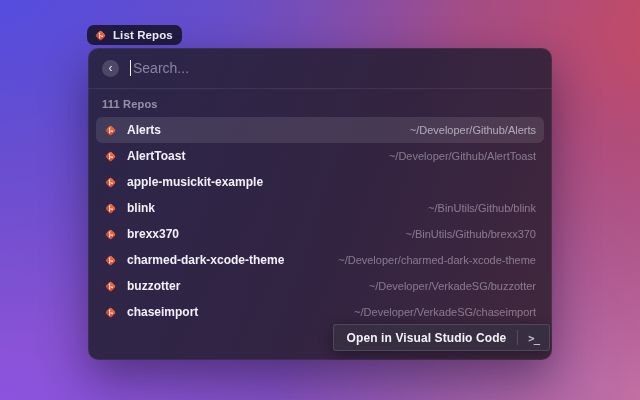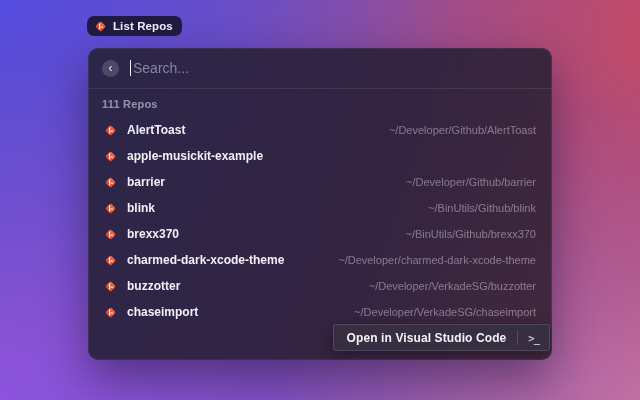--- a/index.html
+++ b/index.html
@@ -10,21 +10,21 @@
     background-color: #7b4fb0;
     background-image:
       radial-gradient(900px 700px at -5% -10%, #4f4ce6 0%, rgba(79,76,230,0) 55%),
       radial-gradient(820px 620px at 108% 8%, #c94a60 0%, rgba(201,74,96,0) 58%),
       radial-gradient(720px 540px at 112% 108%, #d4779f 0%, rgba(212,119,159,0) 62%),
       radial-gradient(820px 620px at -6% 112%, #8f54e6 0%, rgba(143,84,230,0) 62%);
   }
 
   
   .crumb {
-    position: absolute; left: 87px; top: 16px; height: 20px;
+    position: absolute; left: 87px; top: 25px; height: 20px;
     display: flex; align-items: center; gap: 6px;
     background: rgba(24,21,46,0.88);
     border-radius: 7px; padding: 0 9px 0 7px;
   }
   .crumb-label { color: #f2f1f7; font-size: 11.5px; font-weight: 700; letter-spacing: .1px; }
 
   
   .git-icon { display: inline-flex; width: 13px; height: 13px; flex: 0 0 13px; }
   .git-icon svg { width: 100%; height: 100%; }
 
@@ -126,20 +126,33 @@
       <span class="caret"></span>
       <input class="search-input" type="text" placeholder="Search..." style="">
     </div>
   </div>
 
   <div class="divider"></div>
 
   <div class="list">
     <div class="section-header">111 Repos</div>
 
+  <div class="row selected">
+    <span class="git-icon">
+      <svg viewBox="0 0 16 16">
+        <rect x="3.3" y="3.3" width="9.4" height="9.4" rx="2.1" transform="rotate(45 8 8)" fill="url(#gitgrad)"></rect>
+        <path d="M6.8 5.6 V10.4 M6.8 7.1 Q6.8 8.9 9.7 8.9" stroke="#fff" stroke-width="0.9" fill="none"></path>
+        <circle cx="6.8" cy="5.3" r="0.95" fill="#fff"></circle>
+        <circle cx="6.8" cy="10.7" r="0.95" fill="#fff"></circle>
+        <circle cx="10" cy="8.9" r="0.95" fill="#fff"></circle>
+      </svg>
+    </span>
+    <span class="row-name">Alerts</span>
+    <span class="row-path">~/Developer/Github/Alerts</span>
+  </div>
 
   <div class="row">
     <span class="git-icon">
       <svg viewBox="0 0 16 16">
         <rect x="3.3" y="3.3" width="9.4" height="9.4" rx="2.1" transform="rotate(45 8 8)" fill="url(#gitgrad)"></rect>
         <path d="M6.8 5.6 V10.4 M6.8 7.1 Q6.8 8.9 9.7 8.9" stroke="#fff" stroke-width="0.9" fill="none"></path>
         <circle cx="6.8" cy="5.3" r="0.95" fill="#fff"></circle>
         <circle cx="6.8" cy="10.7" r="0.95" fill="#fff"></circle>
         <circle cx="10" cy="8.9" r="0.95" fill="#fff"></circle>
       </svg>
@@ -154,33 +167,20 @@
         <rect x="3.3" y="3.3" width="9.4" height="9.4" rx="2.1" transform="rotate(45 8 8)" fill="url(#gitgrad)"></rect>
         <path d="M6.8 5.6 V10.4 M6.8 7.1 Q6.8 8.9 9.7 8.9" stroke="#fff" stroke-width="0.9" fill="none"></path>
         <circle cx="6.8" cy="5.3" r="0.95" fill="#fff"></circle>
         <circle cx="6.8" cy="10.7" r="0.95" fill="#fff"></circle>
         <circle cx="10" cy="8.9" r="0.95" fill="#fff"></circle>
       </svg>
     </span>
     <span class="row-name">apple-musickit-example</span>
   </div>
 
-  <div class="row">
-    <span class="git-icon">
-      <svg viewBox="0 0 16 16">
-        <rect x="3.3" y="3.3" width="9.4" height="9.4" rx="2.1" transform="rotate(45 8 8)" fill="url(#gitgrad)"></rect>
-        <path d="M6.8 5.6 V10.4 M6.8 7.1 Q6.8 8.9 9.7 8.9" stroke="#fff" stroke-width="0.9" fill="none"></path>
-        <circle cx="6.8" cy="5.3" r="0.95" fill="#fff"></circle>
-        <circle cx="6.8" cy="10.7" r="0.95" fill="#fff"></circle>
-        <circle cx="10" cy="8.9" r="0.95" fill="#fff"></circle>
-      </svg>
-    </span>
-    <span class="row-name">barrier</span>
-    <span class="row-path">~/Developer/Github/barrier</span>
-  </div>
 
 
   <div class="row">
     <span class="git-icon">
       <svg viewBox="0 0 16 16">
         <rect x="3.3" y="3.3" width="9.4" height="9.4" rx="2.1" transform="rotate(45 8 8)" fill="url(#gitgrad)"></rect>
         <path d="M6.8 5.6 V10.4 M6.8 7.1 Q6.8 8.9 9.7 8.9" stroke="#fff" stroke-width="0.9" fill="none"></path>
         <circle cx="6.8" cy="5.3" r="0.95" fill="#fff"></circle>
         <circle cx="6.8" cy="10.7" r="0.95" fill="#fff"></circle>
         <circle cx="10" cy="8.9" r="0.95" fill="#fff"></circle>

